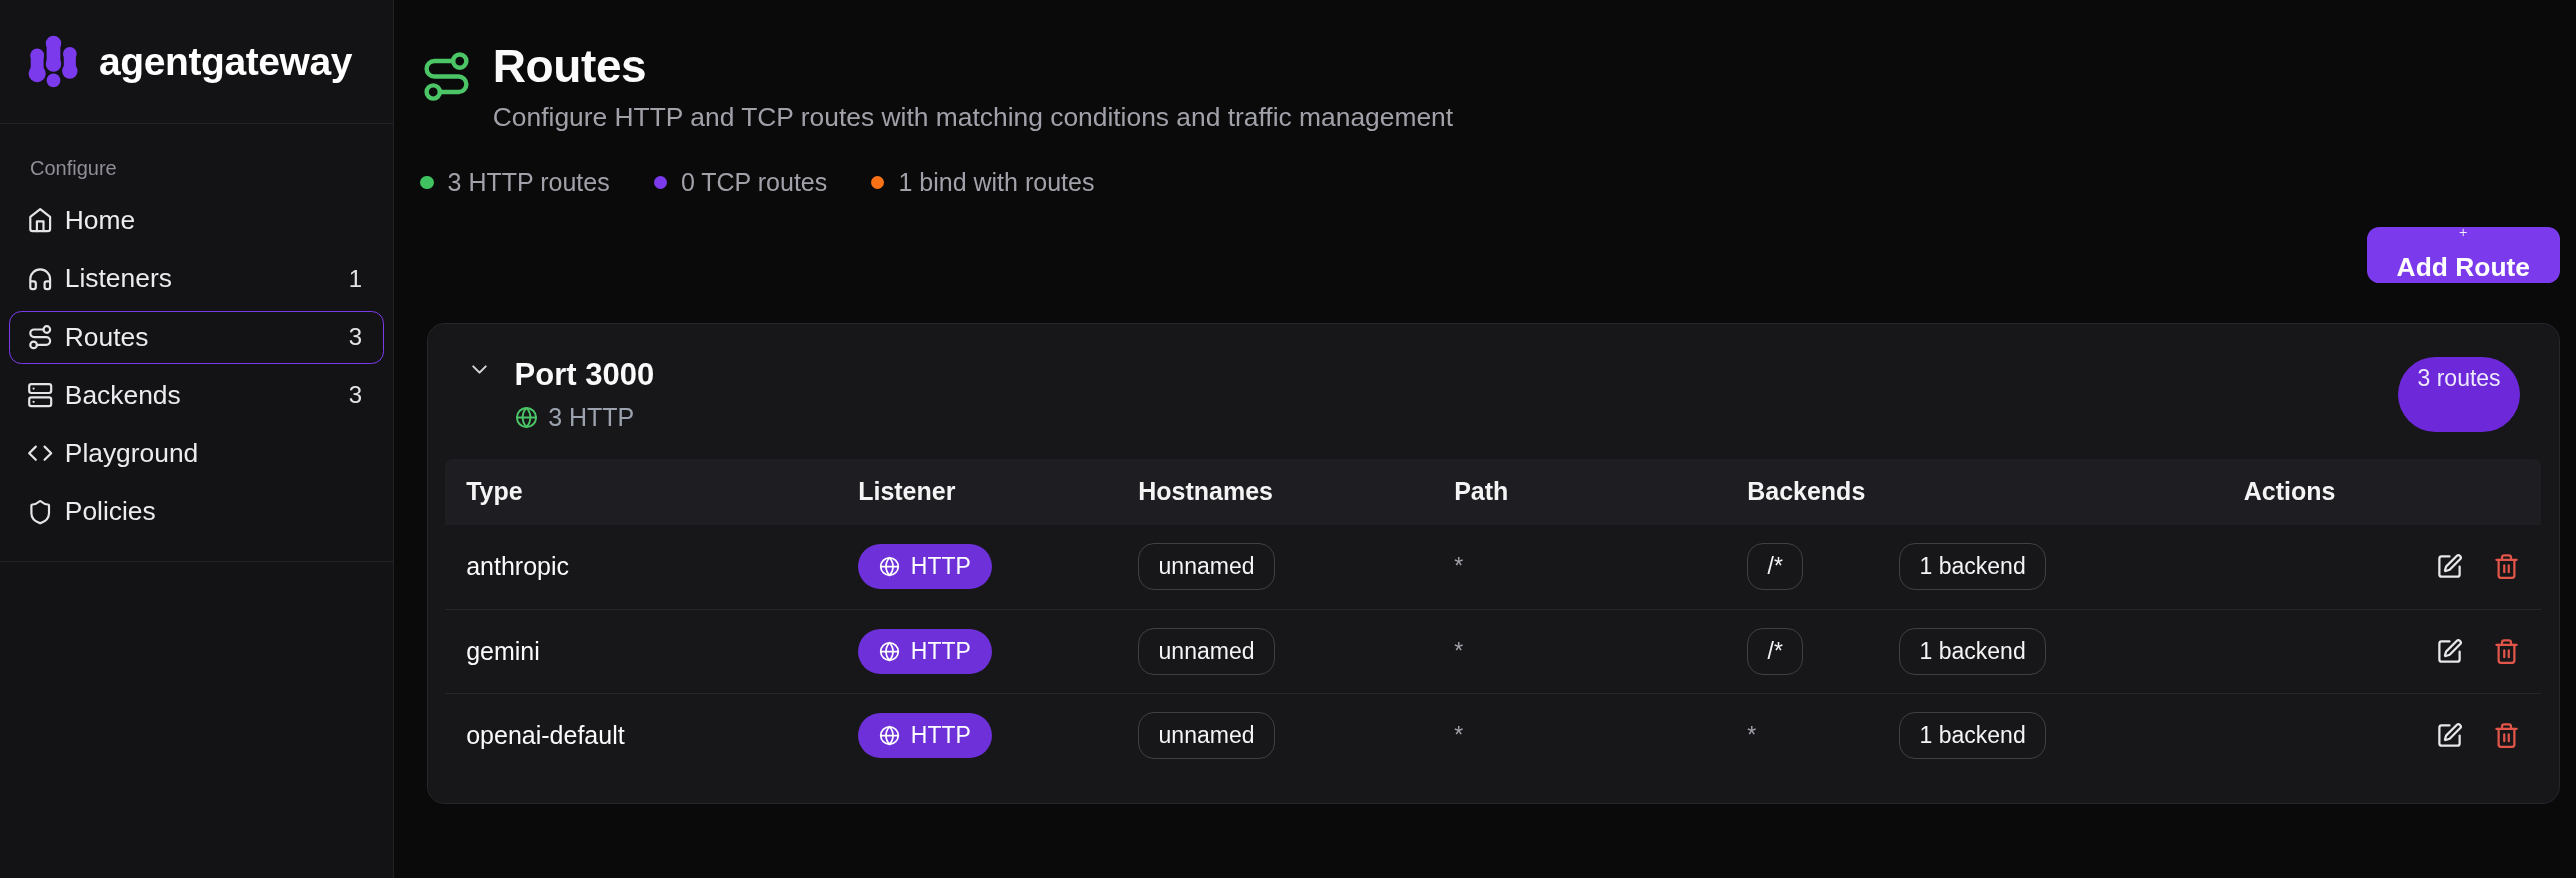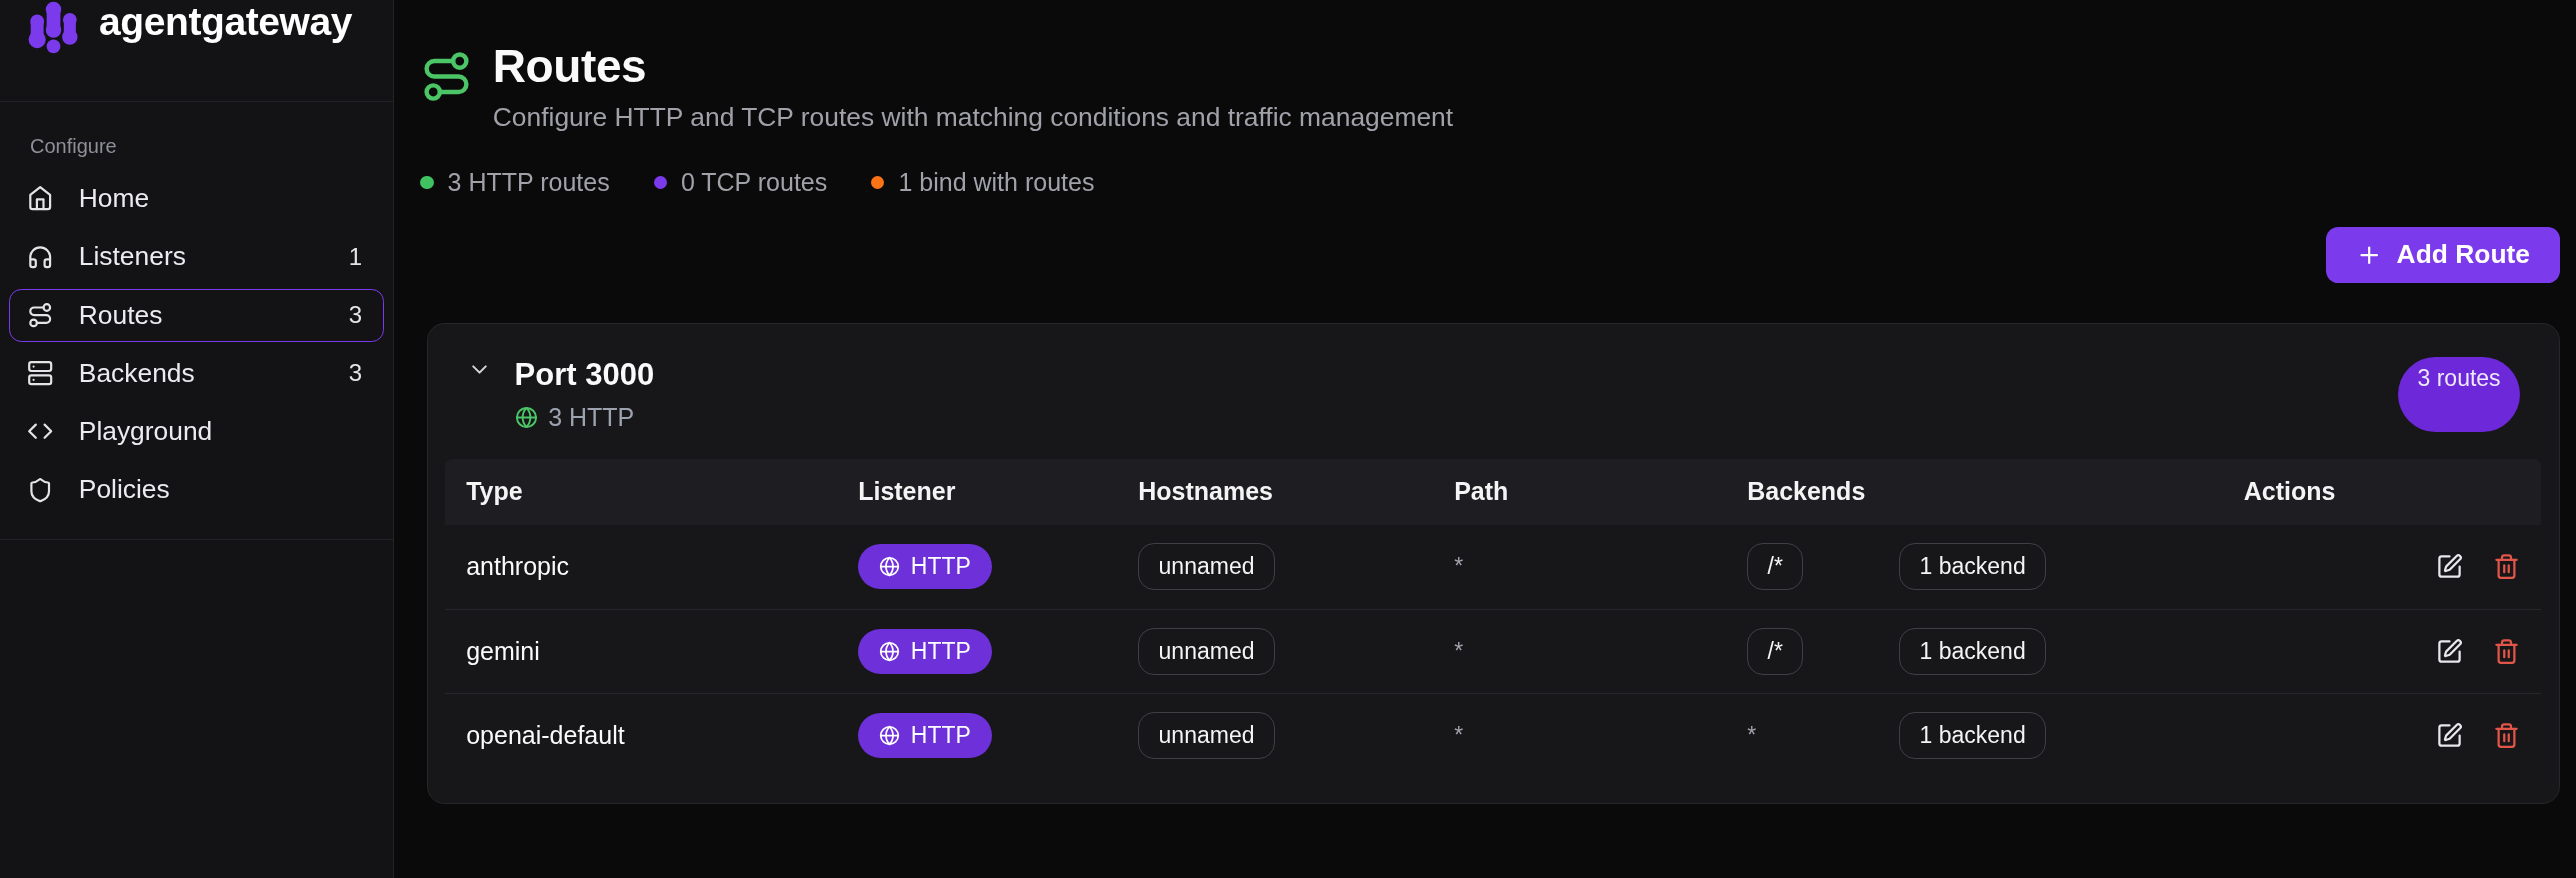--- a/index.html
+++ b/index.html
@@ -15,35 +15,35 @@
   svg { display:block; }
 
   
   .sidebar {
     width:394px; height:100%;
     background:#131315;
     border-right:0.9px solid #232327;
     flex:0 0 auto;
   }
   .logo-row {
-    height:102px; display:flex; align-items:flex-start;
+    height:124px; display:flex; align-items:center;
     padding:0 26.4px; gap:17.6px;
     border-bottom:0.9px solid #232327;
   }
   .brand { font-size:39px; font-weight:700; letter-spacing:-0.4px; color:#ffffff; }
   .nav-label {
     margin:33px 0 14px; padding:0 30px;
     font-size:20px; color:#8f8f99;
   }
   .nav-list { padding:0 8.8px; }
   .nav-item {
     display:flex; align-items:center;
     height:53px; margin-bottom:5.3px;
     padding:0 21px 0 17.6px;
-    gap:25px; border-radius:12.3px;
+    gap:11px; border-radius:12.3px;
     border:1.8px solid transparent;
     font-size:26.4px; color:#ececf0;
     cursor:pointer;
   }
   .nav-item.active { border-color:#7c3aed; }
   .nav-icon { width:26.4px; height:26.4px; color:#e4e4e7; flex:0 0 auto; }
   .nav-badge { margin-left:auto; font-size:24px; color:#e4e4e7; }
   .nav-divider { border-top:0.9px solid #232327; margin-top:23px; }
 
   
@@ -56,21 +56,21 @@
   .stats-row { display:flex; align-items:center; gap:44px; margin-top:35px; font-size:25px; color:#a1a1aa; }
   .stat { display:flex; align-items:center; gap:14px; }
   .dot { width:13.2px; height:13.2px; border-radius:50%; flex:0 0 auto; }
 
   .toolbar { display:flex; justify-content:flex-end; margin-top:30px; }
   .add-btn {
     display:flex; align-items:center; gap:14px;
     height:56px; padding:0 30px;
     background:#7c3aed; border:none; border-radius:12.3px;
     color:#ffffff; font-size:26.4px; font-weight:600;
-    font-family:inherit; cursor:pointer;
+    font-family:inherit; cursor:pointer;flex-direction:column;
   }
   .plus-icon { width:26.4px; height:26.4px; }
 
   
   .card {
     margin-top:40px; margin-left:6.2px;
     background:#17171a;
     border:0.9px solid #26262b;
     border-radius:17.6px;
     height:481px;

